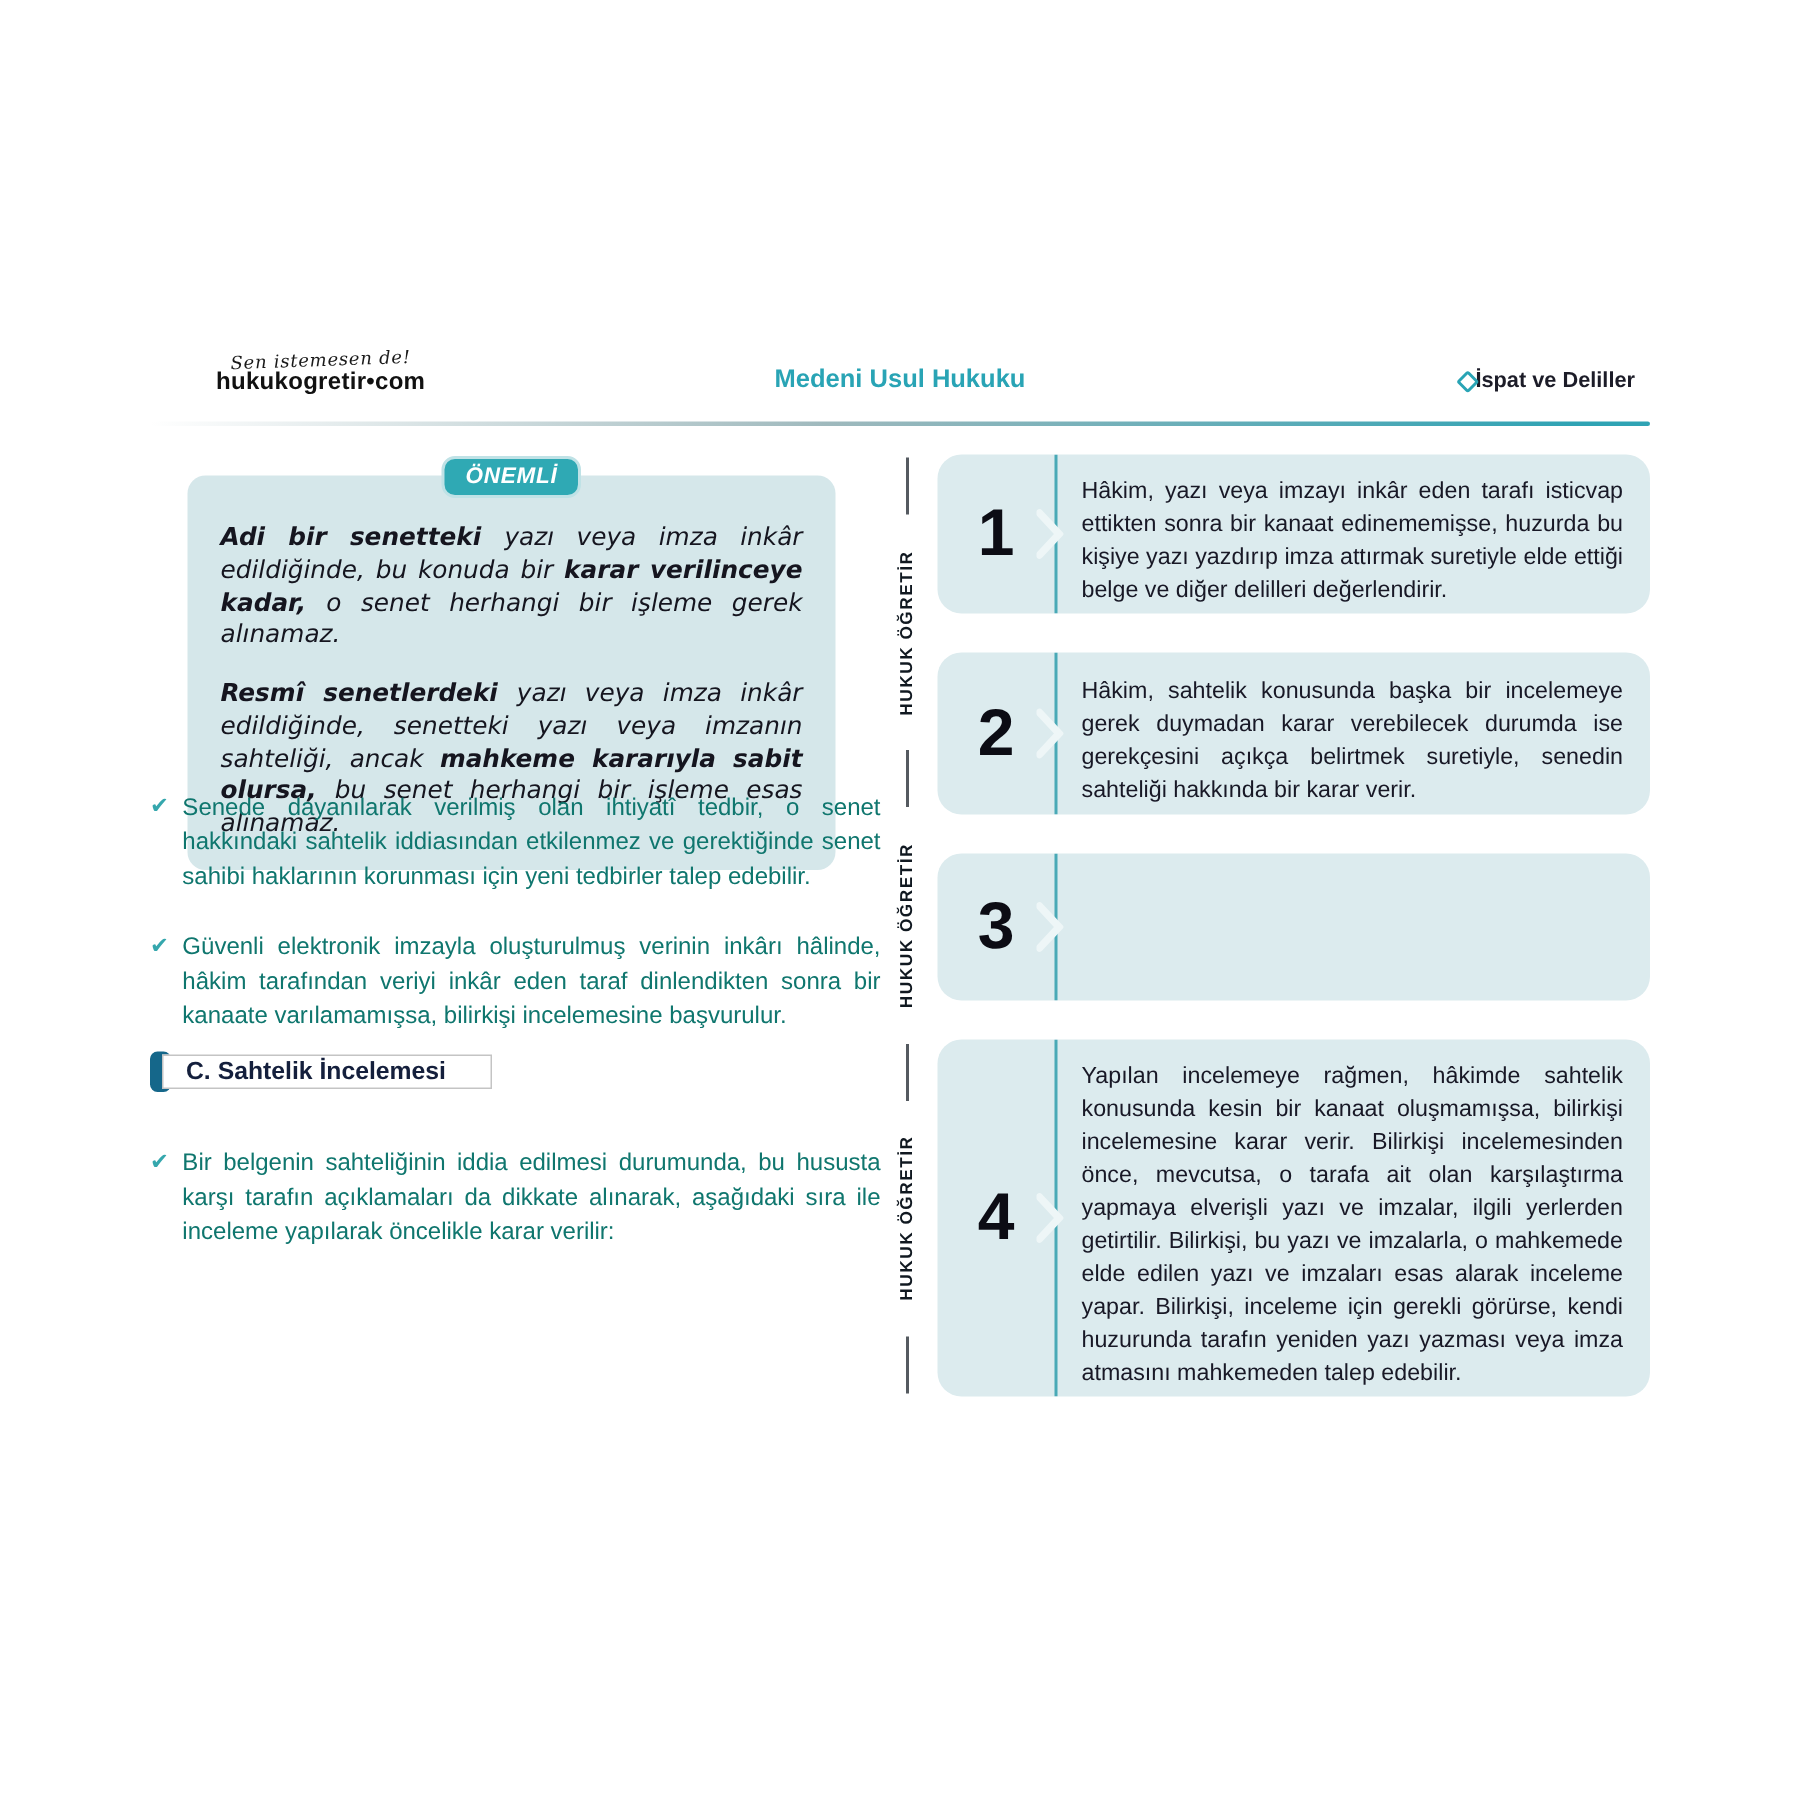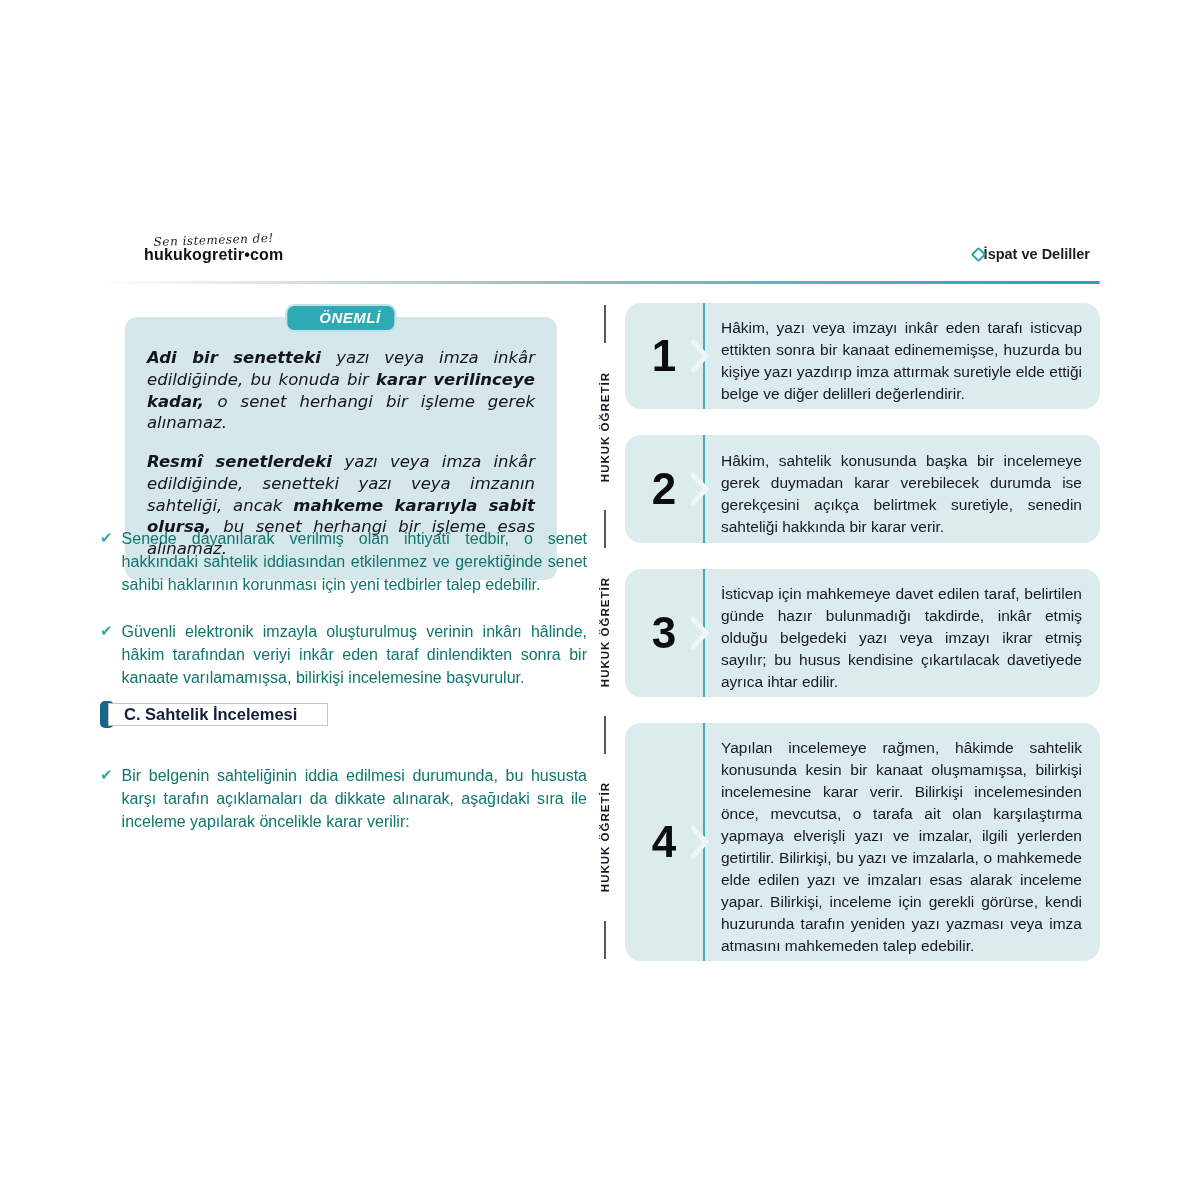--- a/index.html
+++ b/index.html
@@ -87,21 +87,21 @@
     padding: 30px 22px 20px 22px;
   }
   .onemli-badge {
     position: absolute;
     top: -13px; left: 50%;
     transform: translateX(-50%);
     background: #2fa9b4;
     color: #ffffff;
     border: 2px solid #bfe2e6;
     border-radius: 9px;
-    padding: 3px 14px 4px 32px;
+    padding: 3px 14px 4px 14px;
     font-size: 15px;
     font-weight: bold;
     font-style: italic;
     letter-spacing: 0.5px;
     white-space: nowrap;
   }
   .onemli-p {
     font-family: "DejaVu Sans", sans-serif;
     font-style: italic;
     font-size: 16.5px;
@@ -268,20 +268,21 @@
 </head>
 <body>
 
 <div class="page">
 
   <div class="header">
     <div class="logo">
       <div class="logo-script">Sen istemesen de!</div>
       <div class="logo-main">hukukogretir•com</div>
     </div>
+    <div class="page-title">Medeni Usul Hukuku</div>
     <div class="header-right">
       <span class="diamond-icon"></span>
       <span class="header-section">İspat ve Deliller</span>
     </div>
   </div>
   <div class="header-rule"></div>
 
   <div class="onemli-box">
     <div class="onemli-badge">ÖNEMLİ</div>
     <p class="onemli-p"><span class="b">Adi bir senetteki </span><span>yazı veya imza inkâr edildiğinde, bu konuda bir </span><span class="b">karar verilinceye kadar, </span><span>o senet herhangi bir işleme gerek alınamaz.</span></p>
@@ -345,21 +346,20 @@
       </div>
 
       <div class="step-box step-3">
         <div class="step-num-zone">
           <span class="step-num">3</span>
           <svg class="step-chevron" width="18" height="34" viewBox="0 0 18 34">
               <polyline points="2,3 15,17 2,31" fill="none" stroke="#eef6f7" stroke-width="5" stroke-linecap="round" stroke-linejoin="miter"></polyline>
             </svg>
         </div>
         <div class="step-divider"></div>
-        <div class="step-text">İsticvap için mahkemeye davet edilen taraf, belirtilen günde hazır bulunmadığı takdirde, inkâr etmiş olduğu belgedeki yazı veya imzayı ikrar etmiş sayılır; bu husus kendisine çıkartılacak davetiyede ayrıca ihtar edilir.</div>
       </div>
 
       <div class="step-box step-4">
         <div class="step-num-zone">
           <span class="step-num">4</span>
           <svg class="step-chevron" width="18" height="34" viewBox="0 0 18 34">
               <polyline points="2,3 15,17 2,31" fill="none" stroke="#eef6f7" stroke-width="5" stroke-linecap="round" stroke-linejoin="miter"></polyline>
             </svg>
         </div>
         <div class="step-divider"></div>

